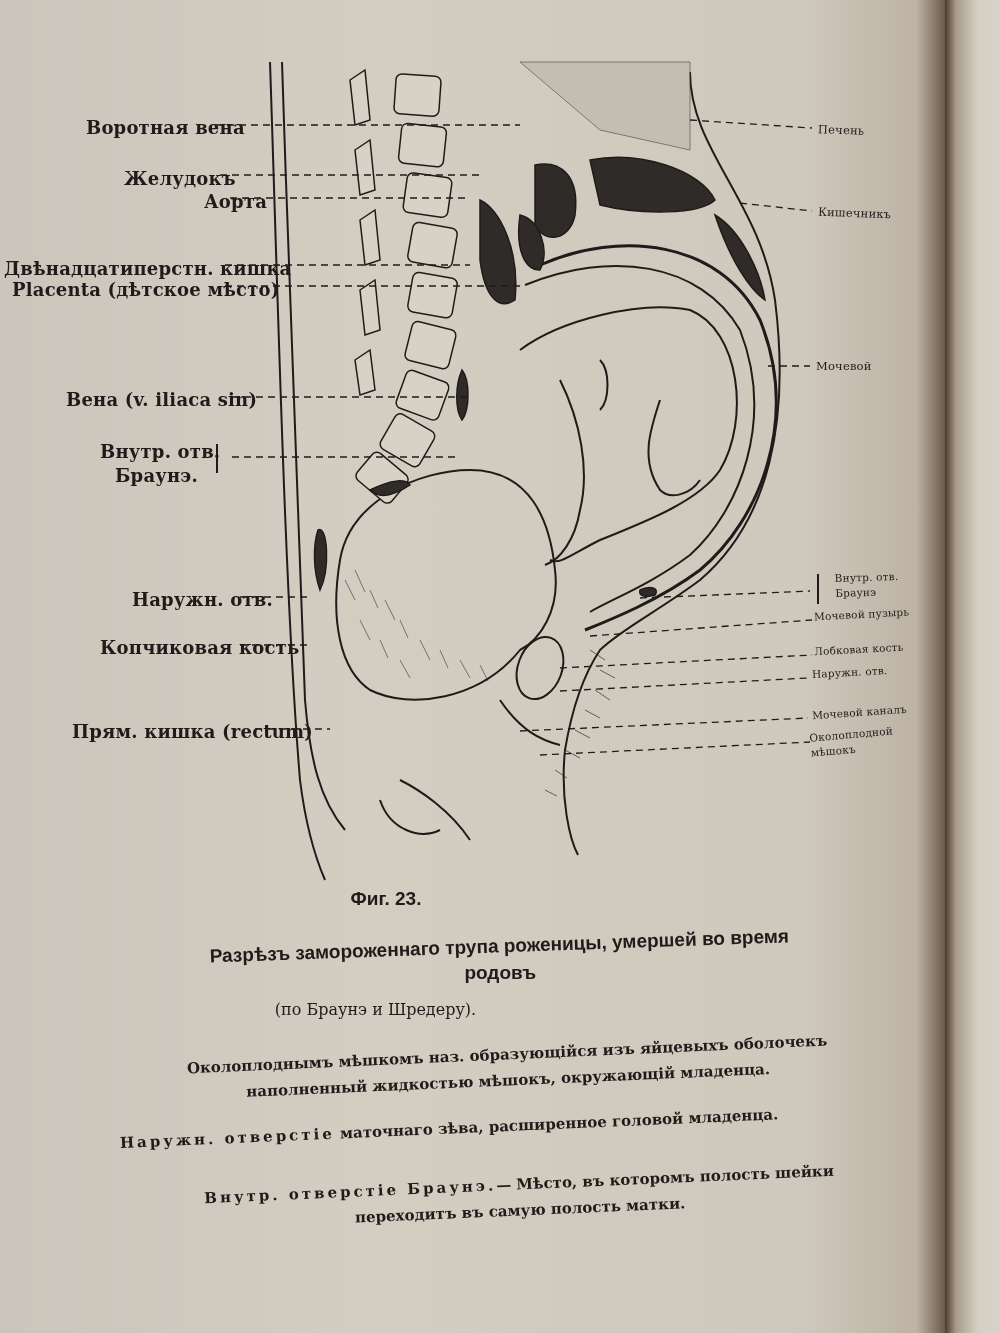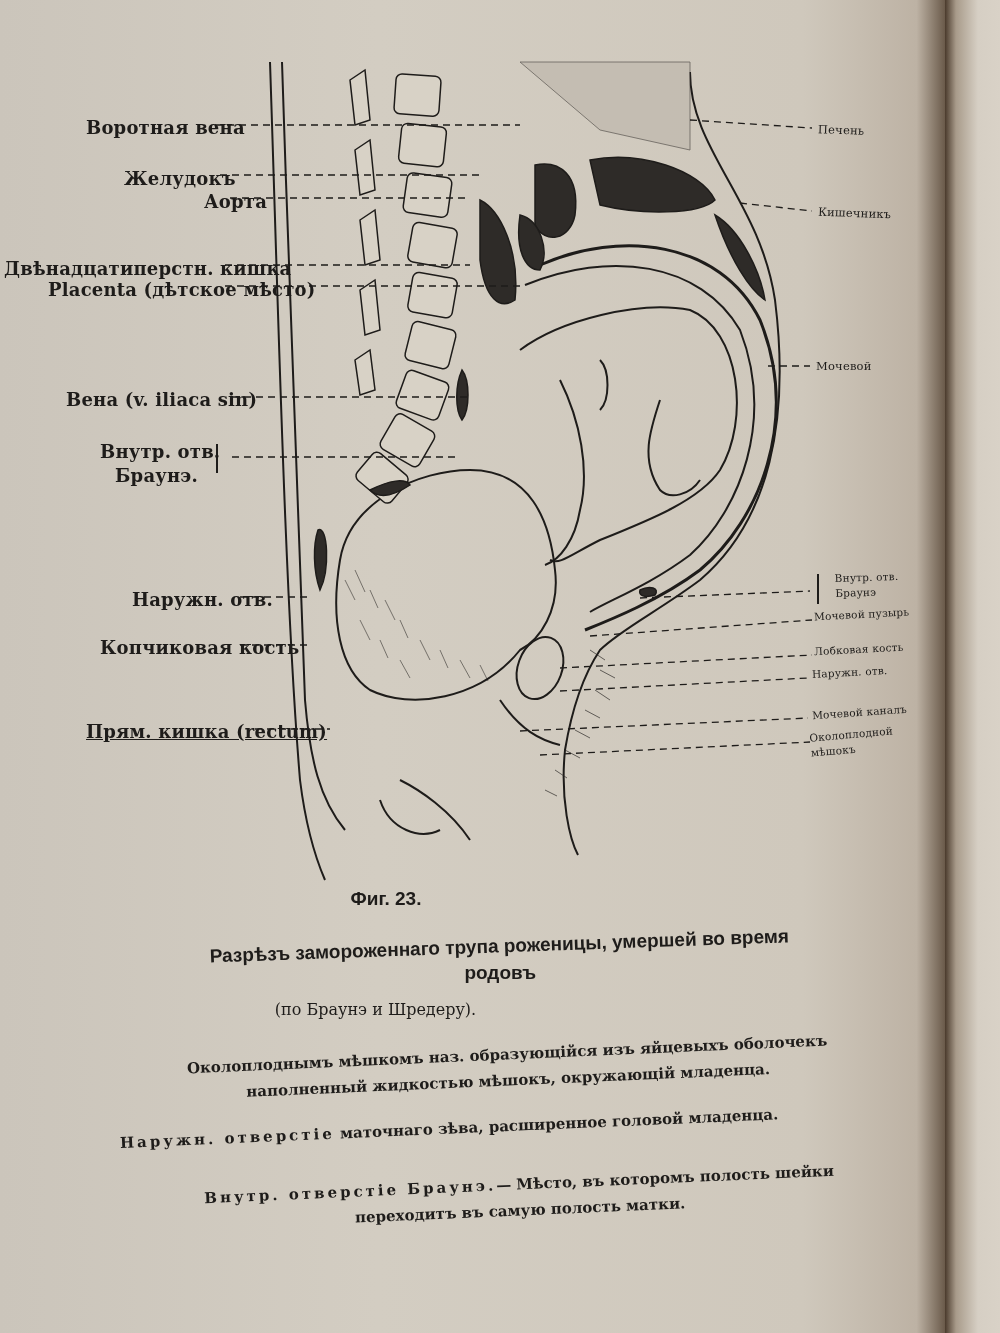--- a/index.html
+++ b/index.html
@@ -144,29 +144,29 @@
     <line x1="520" y1="731" x2="808" y2="718"></line>
     <line x1="540" y1="755" x2="810" y2="742"></line>
   </g>
   <line x1="818" y1="574" x2="818" y2="604" stroke="#1e1c1a" stroke-width="2"></line>
 </svg>
 
 <div class="label" style="left:86px;top:117px;">Воротная вена</div>
 <div class="label" style="left:124px;top:168px;">Желудокъ</div>
 <div class="label" style="left:160px;top:191px;margin-left:44px;">Аорта</div>
 <div class="label" style="left:4px;top:258px;">Двѣнадцатиперстн. кишка</div>
-<div class="label" style="left:12px;top:279px;margin-left:36px;">Placenta (дѣтское мѣсто)</div>
+<div class="label" style="left:12px;top:279px;">Placenta (дѣтское мѣсто)</div>
 <div class="label" style="left:66px;top:389px;">Вена (v. iliaca sin)</div>
 <div class="label small" style="left:100px;top:440px;width:98px;">
   <div>Внутр. отв.</div>
   <div>Браунэ.</div>
 </div>
 <div class="label" style="left:132px;top:589px;">Наружн. отв.</div>
 <div class="label" style="left:100px;top:637px;">Копчиковая кость</div>
-<div class="label" style="left:86px;top:721px;text-decoration:underline;">Прям. кишка (rectum)</div>
+<div class="label" style="left:72px;top:721px;">Прям. кишка (rectum)</div>
 
 <div class="label right" style="left:818px;top:123px;transform:rotate(2deg);">Печень</div>
 <div class="label right" style="left:818px;top:206px;transform:rotate(2deg);">Кишечникъ</div>
 <div class="label right" style="left:816px;top:359px;">Мочевой</div>
 <div class="label right" style="left:835px;top:570px;line-height:1.45;transform:rotate(-2deg);font-size:10.5px;">
   <div>Внутр. отв.</div>
   <div>Браунэ</div>
 </div>
 <div class="label right" style="left:814px;top:608px;transform:rotate(-3deg);font-size:10.5px;">Мочевой пузырь</div>
 <div class="label right" style="left:814px;top:643px;transform:rotate(-3deg);font-size:10.5px;">Лобковая кость</div>

